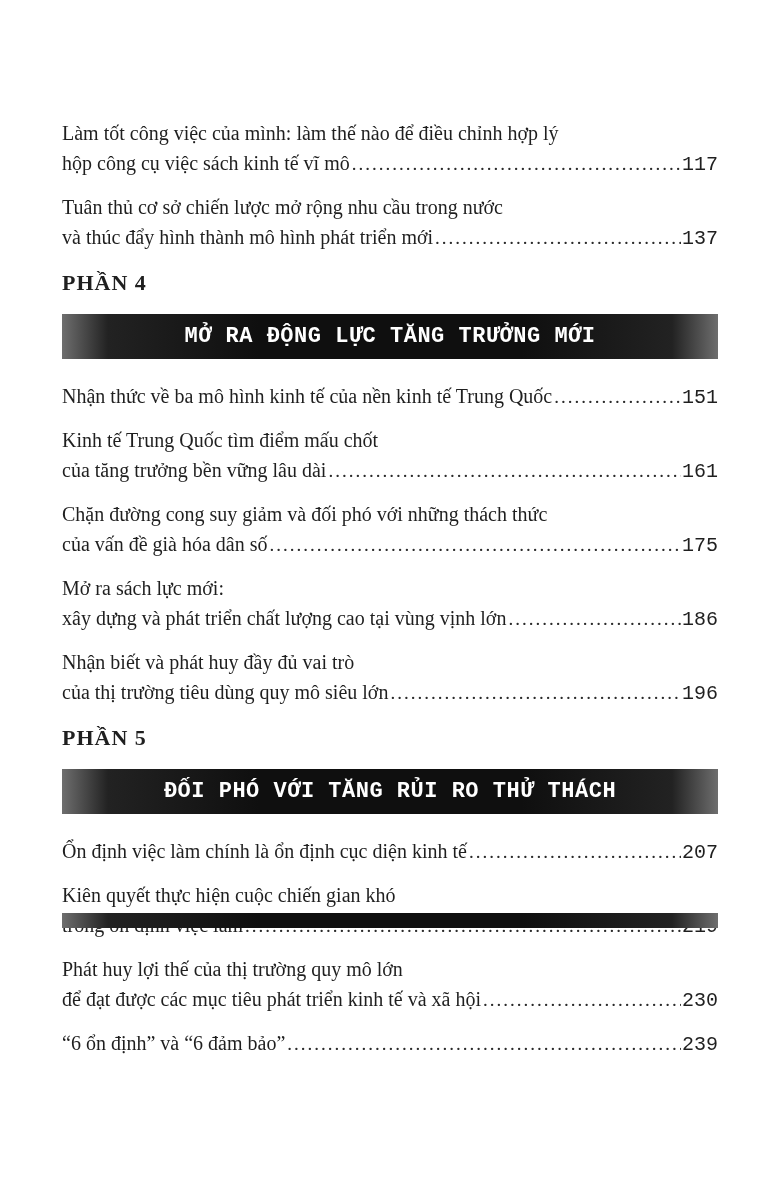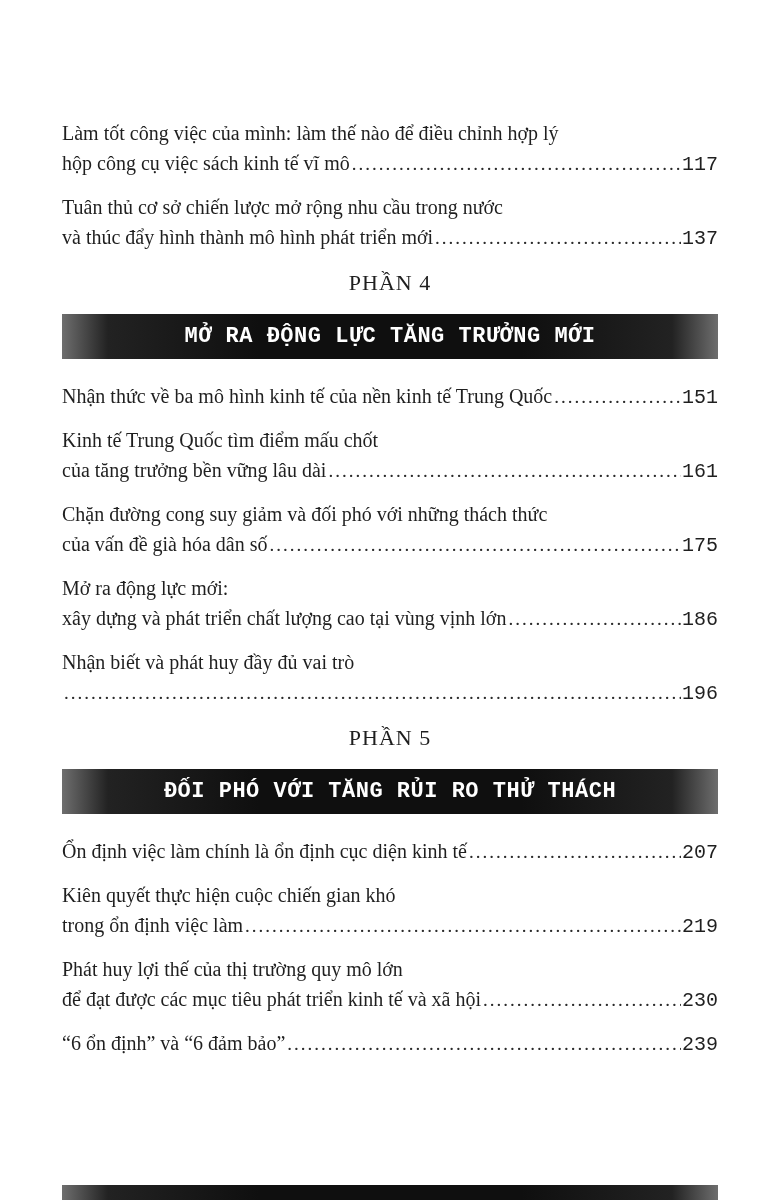--- a/index.html
+++ b/index.html
@@ -11,21 +11,21 @@
     width: 782px;
     height: 1200px;
     position: relative;
     overflow: hidden;
     font-family: "Liberation Serif", "DejaVu Serif", serif;
     color: #1f1f1f;
   }
   .page {
     box-sizing: border-box;
     width: 782px;
-    height: 1200px;
+    height: 928px;
     padding: 118px 64px 8px 62px;
     position: relative;
   }
   .entry {
     font-size: 20px;
     line-height: 30px;
     margin-bottom: 12px;
   }
   .line { white-space: nowrap; }
   .line.last {
@@ -45,22 +45,21 @@
     letter-spacing: 2px;
     font-size: 19px;
   }
   .pagenum {
     flex: 0 0 auto;
     white-space: nowrap;
     font-family: Liberation Mono, monospace;
   }
   .part {
     font-size: 22px;
-    font-weight: normal;
-    text-align: center;
+    font-weight: bold;
     letter-spacing: 1px;
     margin: 14px 0 16px 0;
     line-height: 30px;
   }
   .banner {
     background: linear-gradient(90deg, #6e6e6e 0%, #222222 7%, #0f0f0f 30%, #0f0f0f 70%, #222222 93%, #6e6e6e 100%);
     color: #ffffff;
     text-align: center;
     font-family: Liberation Mono, monospace;
     font-weight: bold;
@@ -136,31 +135,32 @@
     <div class="entry">
       <div class="line">Chặn đường cong suy giảm và đối phó với những thách thức</div>
       <div class="line last">
         <span class="txt">của vấn đề già hóa dân số</span>
         <span class="dots"></span>
         <span class="pagenum">175</span>
       </div>
     </div>
 
     <div class="entry">
-      <div class="line">Mở ra động lực mới:</div>
+      <div class="line">Mở ra sách lực mới:</div>
       <div class="line last">
         <span class="txt">xây dựng và phát triển chất lượng cao tại vùng vịnh lớn</span>
         <span class="dots"></span>
         <span class="pagenum">186</span>
       </div>
     </div>
 
     <div class="entry">
       <div class="line">Nhận biết và phát huy đầy đủ vai trò</div>
       <div class="line last">
+        <span class="txt">của thị trường tiêu dùng quy mô siêu lớn</span>
         <span class="dots"></span>
         <span class="pagenum">196</span>
       </div>
     </div>
 
   </section>
 
   <h2 class="part">PHẦN 5</h2>
 
   <div class="banner">

